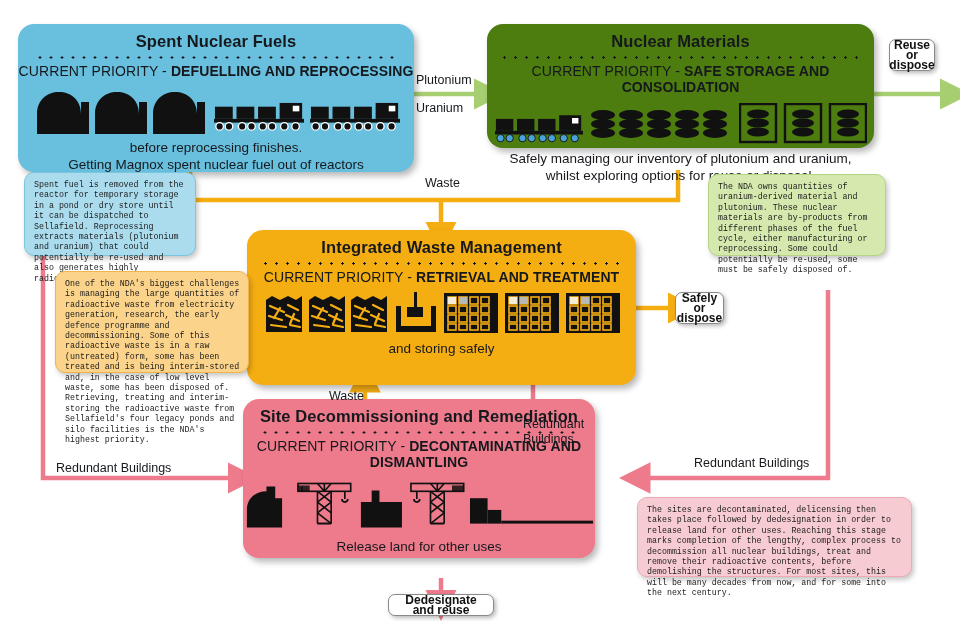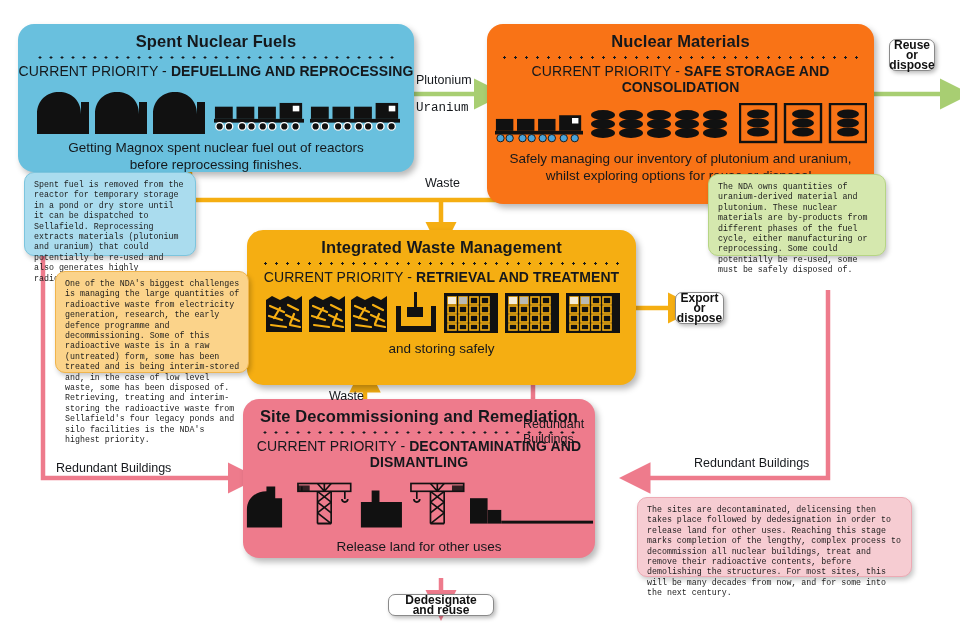--- a/index.html
+++ b/index.html
@@ -150,26 +150,26 @@
             <circle cx="40" cy="27" r="4"></circle>
           <circle cx="52" cy="27" r="4"></circle>
             <circle cx="62" cy="27" r="4"></circle>
           <circle cx="75" cy="27" r="4"></circle>
             <circle cx="87" cy="27" r="4"></circle>
         </g>
       </svg>
     </div>
 
     <div class="caption" style="margin-top:5px;">
+      <div>before reprocessing finishes.</div>
       <div>Getting Magnox spent nuclear fuel out of reactors</div>
-      <div>before reprocessing finishes.</div>
-    </div>
-  </div>
-
-  <div class="card" style="left:487px;top:24px;width:387px;height:180px;background:#f97316;padding-top:8px;">
+    </div>
+  </div>
+
+  <div class="card" style="left:487px;top:24px;width:387px;height:124px;background:#4d7c0f;padding-top:8px;">
     <div class="title">Nuclear Materials</div>
     <div class="dotrule"></div>
     <div class="priority">
       <span>CURRENT PRIORITY - </span><b>SAFE STORAGE AND CONSOLIDATION</b>
     </div>
 
     <div class="icons" style="height:44px;margin-top:6px;gap:7px;">
 
       <svg width="88" height="32" viewBox="0 0 96 34">
         <g fill="#111">
@@ -471,29 +471,29 @@
 
   <div class="note pink" style="left:637px;top:497px;width:275px;height:80px;">
     <span>The sites are decontaminated, delicensing then takes place followed by dedesignation in order to release land for other uses. Reaching this stage marks completion of the lengthy, complex process to decommission all nuclear buildings, treat and remove their radioactive contents, before demolishing the structures. For most sites, this will be many decades from now, and for some into the next century.</span>
   </div>
 
   <div class="pill" style="left:889px;top:39px;width:46px;height:32px;">
     <span>Reuse or dispose</span>
   </div>
 
   <div class="pill" style="left:675px;top:292px;width:49px;height:32px;">
-    <span>Export or dispose</span>
+    <span>Safely or dispose</span>
   </div>
 
   <div class="pill" style="left:388px;top:594px;width:106px;height:22px;">
     <span>Dedesignate and reuse</span>
   </div>
 
   <div class="flabel" style="left:416px;top:73px;">Plutonium</div>
-  <div class="flabel" style="left:416px;top:101px;font-family:Liberation Mono, monospace;">Uranium</div>
+  <div class="flabel" style="left:416px;top:101px;">Uranium</div>
 
   <div class="flabel" style="left:425px;top:176px;">Waste</div>
 
   <div class="flabel" style="left:329px;top:389px;">Waste</div>
 
   <div class="flabel" style="left:523px;top:385px;margin-top:32px;">
     <div>Redundant</div>
     <div>Buildings</div>
   </div>
 

